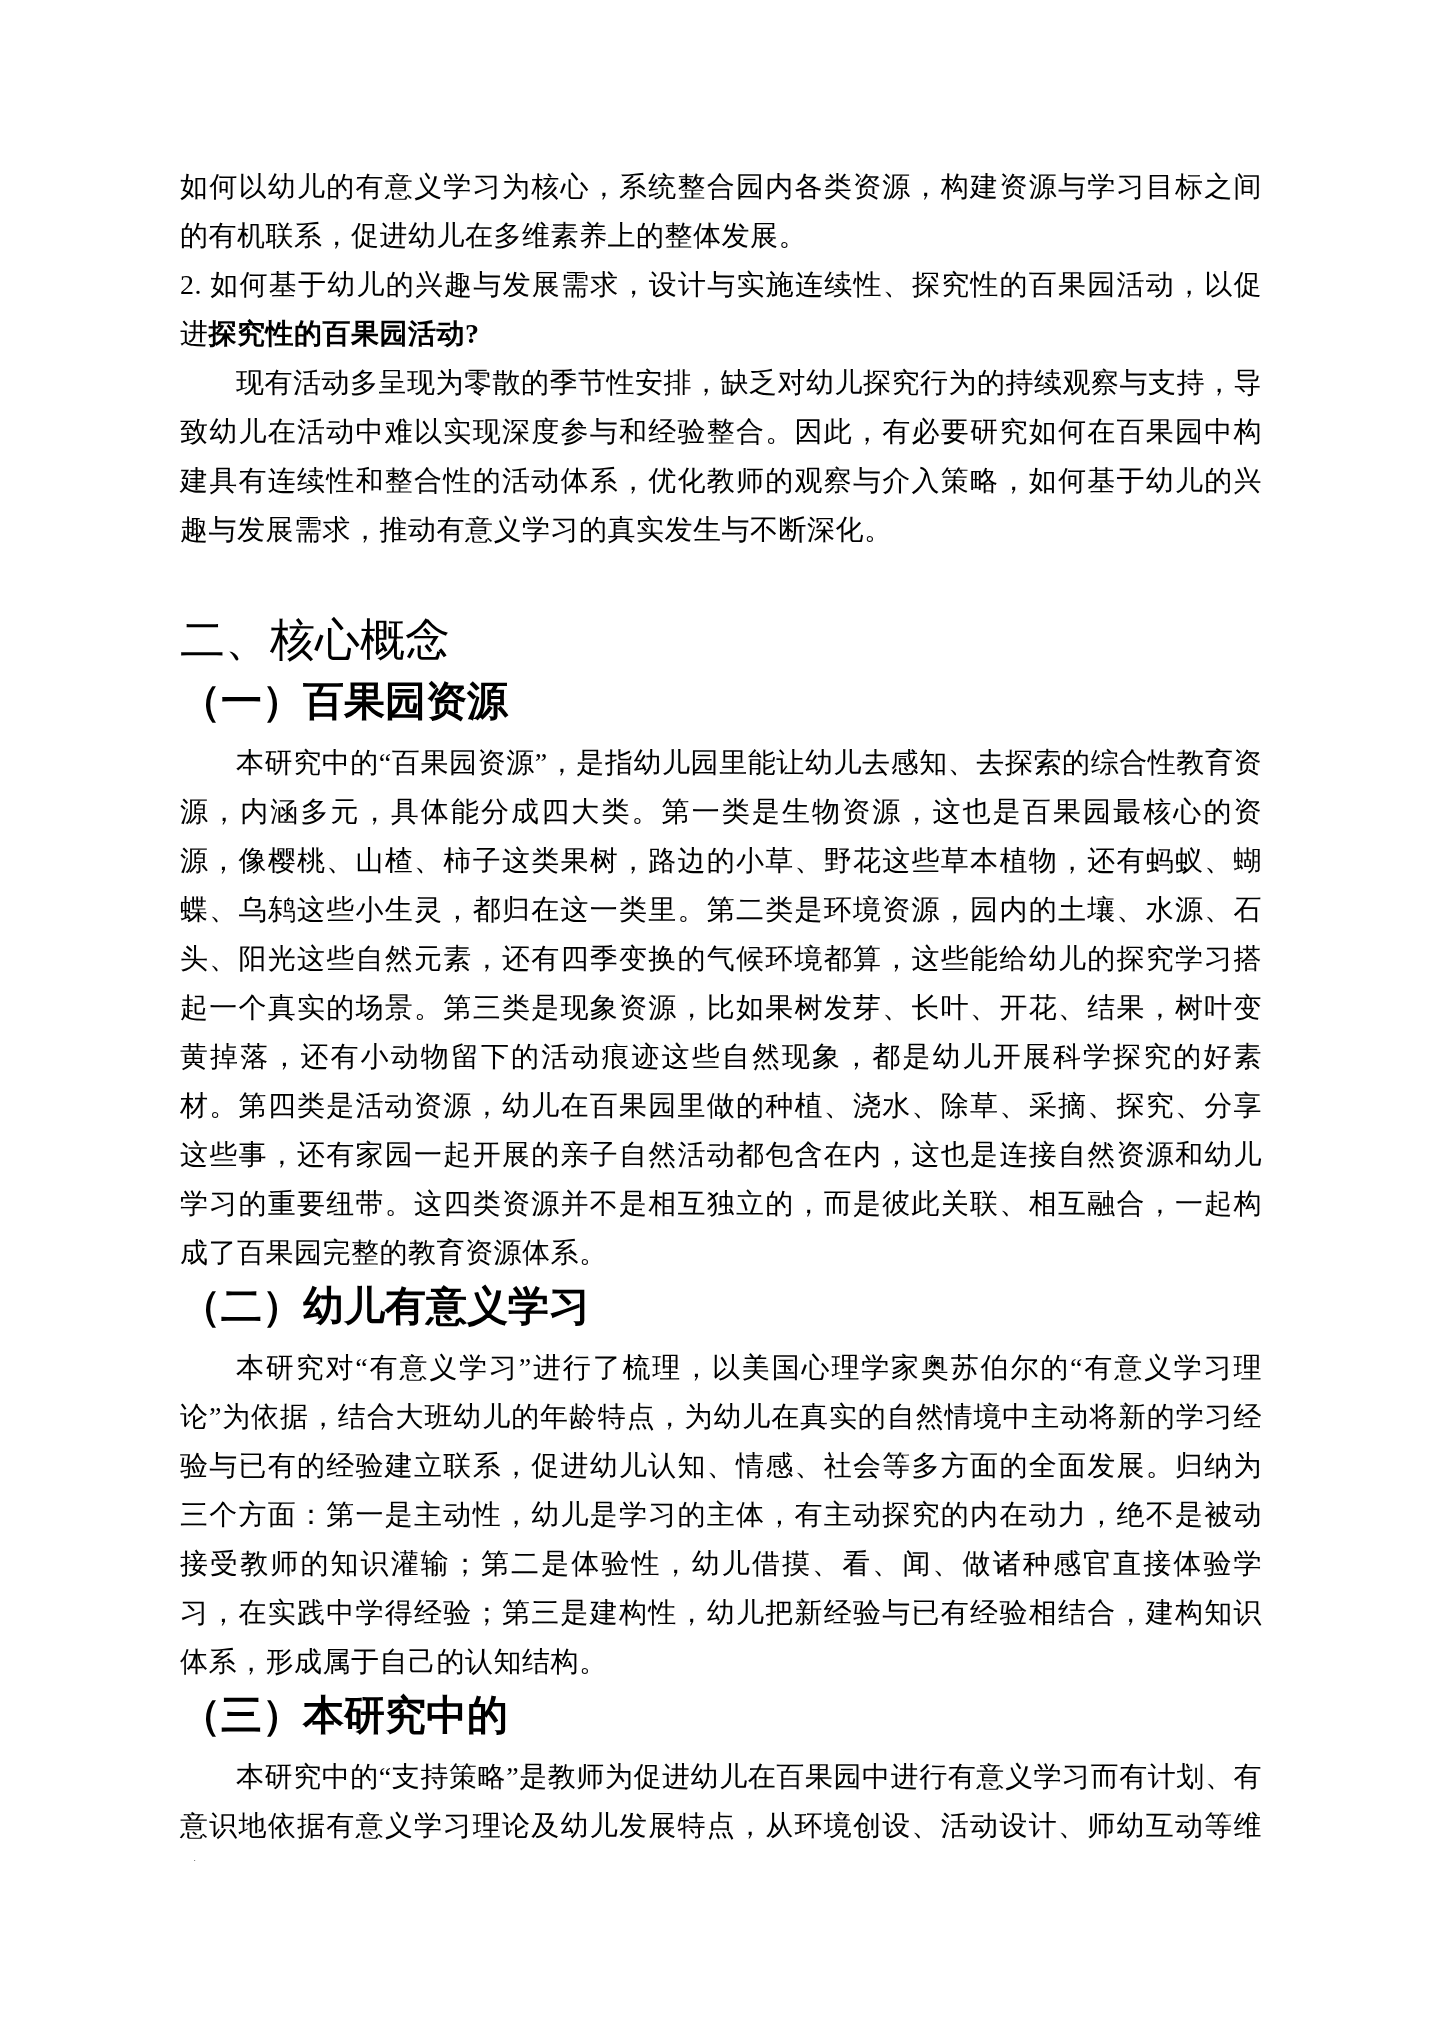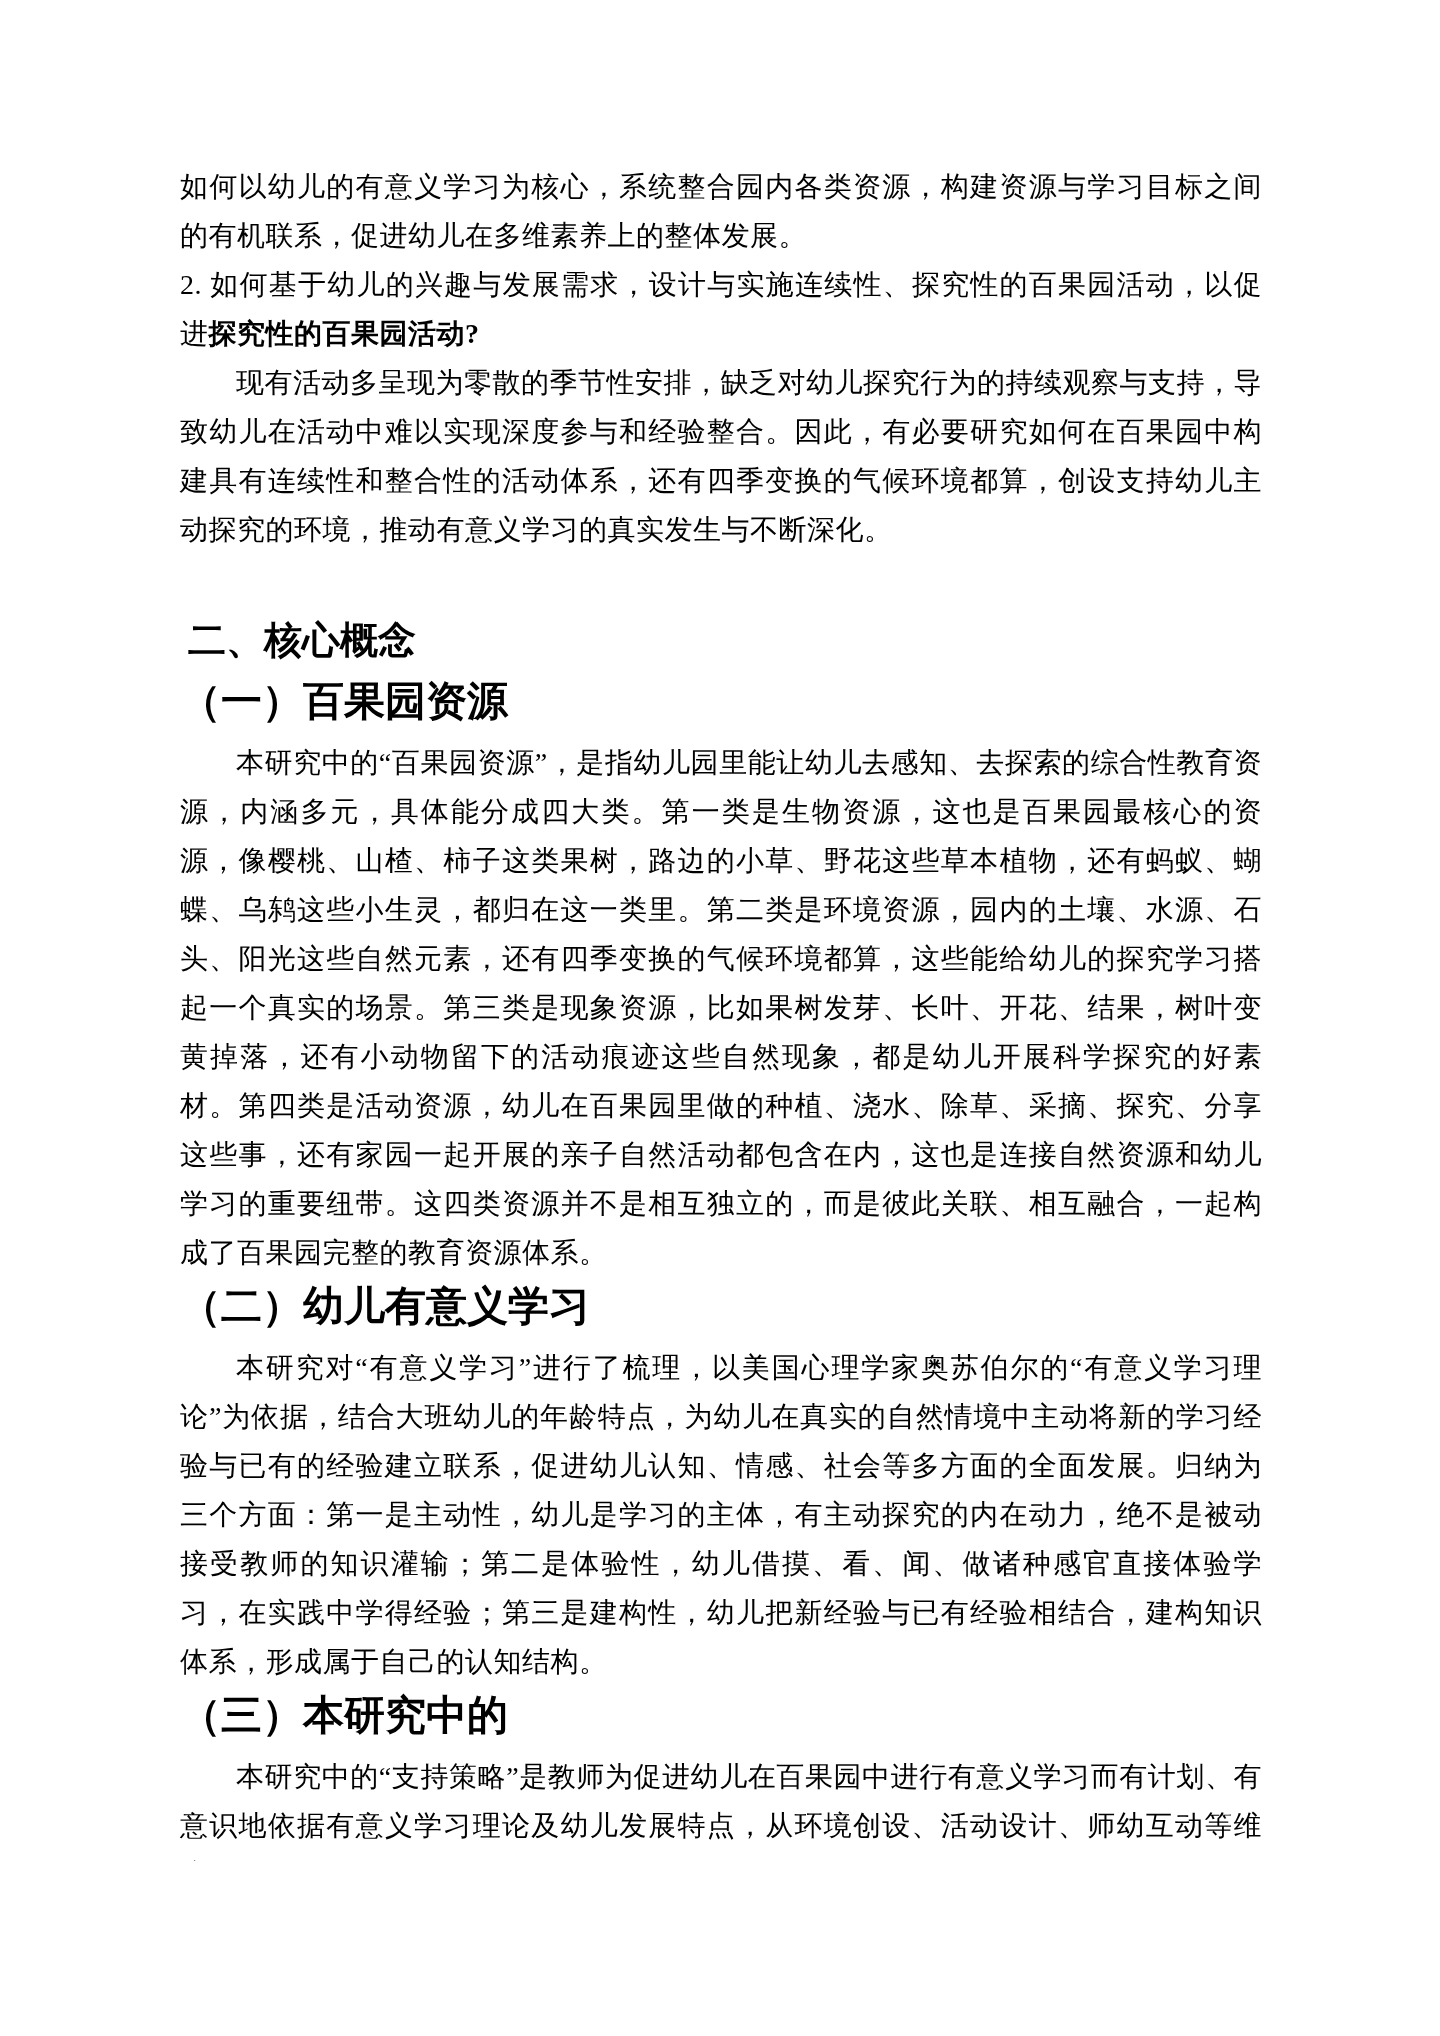--- a/index.html
+++ b/index.html
@@ -17,24 +17,24 @@
   p.body {
     margin: 0;
     font-size: 28px;
     line-height: 49px;
     text-align: justify;
     letter-spacing: 0.5px;
   }
   p.body.indent { text-indent: 56px; }
   p.body b { font-weight: bold; }
   h2.sec {
-    margin: 61px 0 11px 8px;
-    font-size: 38px;
+    margin: 61px 0 11px 0;
+    font-size: 45px;
     line-height: 50px;
-    font-weight: bold;
+    font-weight: normal;
     font-family: "Liberation Sans", "DejaVu Sans", sans-serif;
   }
   h3.subsec {
     margin: 4px 0 12px 0;
     font-size: 41px;
     line-height: 50px;
     font-weight: bold;
     font-family: "Liberation Sans", "DejaVu Sans", sans-serif;
   }
   .footer {
@@ -51,21 +51,21 @@
 </style>
 </head>
 <body>
 
 <div class="page">
 
   <p class="body">如何以幼儿的有意义学习为核心，系统整合园内各类资源，构建资源与学习目标之间的有机联系，促进幼儿在多维素养上的整体发展。</p>
 
   <p class="body"><span>2. 如何基于幼儿的兴趣与发展需求，设计与实施连续性、探究性的百果园活动，以促进</span><b>探究性的百果园活动?</b></p>
 
-  <p class="body indent">现有活动多呈现为零散的季节性安排，缺乏对幼儿探究行为的持续观察与支持，导致幼儿在活动中难以实现深度参与和经验整合。因此，有必要研究如何在百果园中构建具有连续性和整合性的活动体系，还有四季变换的气候环境都算，创设支持幼儿主动探究的环境，推动有意义学习的真实发生与不断深化。</p>
+  <p class="body indent">现有活动多呈现为零散的季节性安排，缺乏对幼儿探究行为的持续观察与支持，导致幼儿在活动中难以实现深度参与和经验整合。因此，有必要研究如何在百果园中构建具有连续性和整合性的活动体系，优化教师的观察与介入策略，如何基于幼儿的兴趣与发展需求，推动有意义学习的真实发生与不断深化。</p>
 
   <h2 class="sec">二、核心概念</h2>
 
   <h3 class="subsec">（一）百果园资源</h3>
 
   <p class="body indent">本研究中的“百果园资源”，是指幼儿园里能让幼儿去感知、去探索的综合性教育资源，内涵多元，具体能分成四大类。第一类是生物资源，这也是百果园最核心的资源，像樱桃、山楂、柿子这类果树，路边的小草、野花这些草本植物，还有蚂蚁、蝴蝶、乌鸫这些小生灵，都归在这一类里。第二类是环境资源，园内的土壤、水源、石头、阳光这些自然元素，还有四季变换的气候环境都算，这些能给幼儿的探究学习搭起一个真实的场景。第三类是现象资源，比如果树发芽、长叶、开花、结果，树叶变黄掉落，还有小动物留下的活动痕迹这些自然现象，都是幼儿开展科学探究的好素材。第四类是活动资源，幼儿在百果园里做的种植、浇水、除草、采摘、探究、分享这些事，还有家园一起开展的亲子自然活动都包含在内，这也是连接自然资源和幼儿学习的重要纽带。这四类资源并不是相互独立的，而是彼此关联、相互融合，一起构成了百果园完整的教育资源体系。</p>
 
   <h3 class="subsec">（二）幼儿有意义学习</h3>
 
   <p class="body indent">本研究对“有意义学习”进行了梳理，以美国心理学家奥苏伯尔的“有意义学习理论”为依据，结合大班幼儿的年龄特点，为幼儿在真实的自然情境中主动将新的学习经验与已有的经验建立联系，促进幼儿认知、情感、社会等多方面的全面发展。归纳为三个方面：第一是主动性，幼儿是学习的主体，有主动探究的内在动力，绝不是被动接受教师的知识灌输；第二是体验性，幼儿借摸、看、闻、做诸种感官直接体验学习，在实践中学得经验；第三是建构性，幼儿把新经验与已有经验相结合，建构知识体系，形成属于自己的认知结构。</p>

